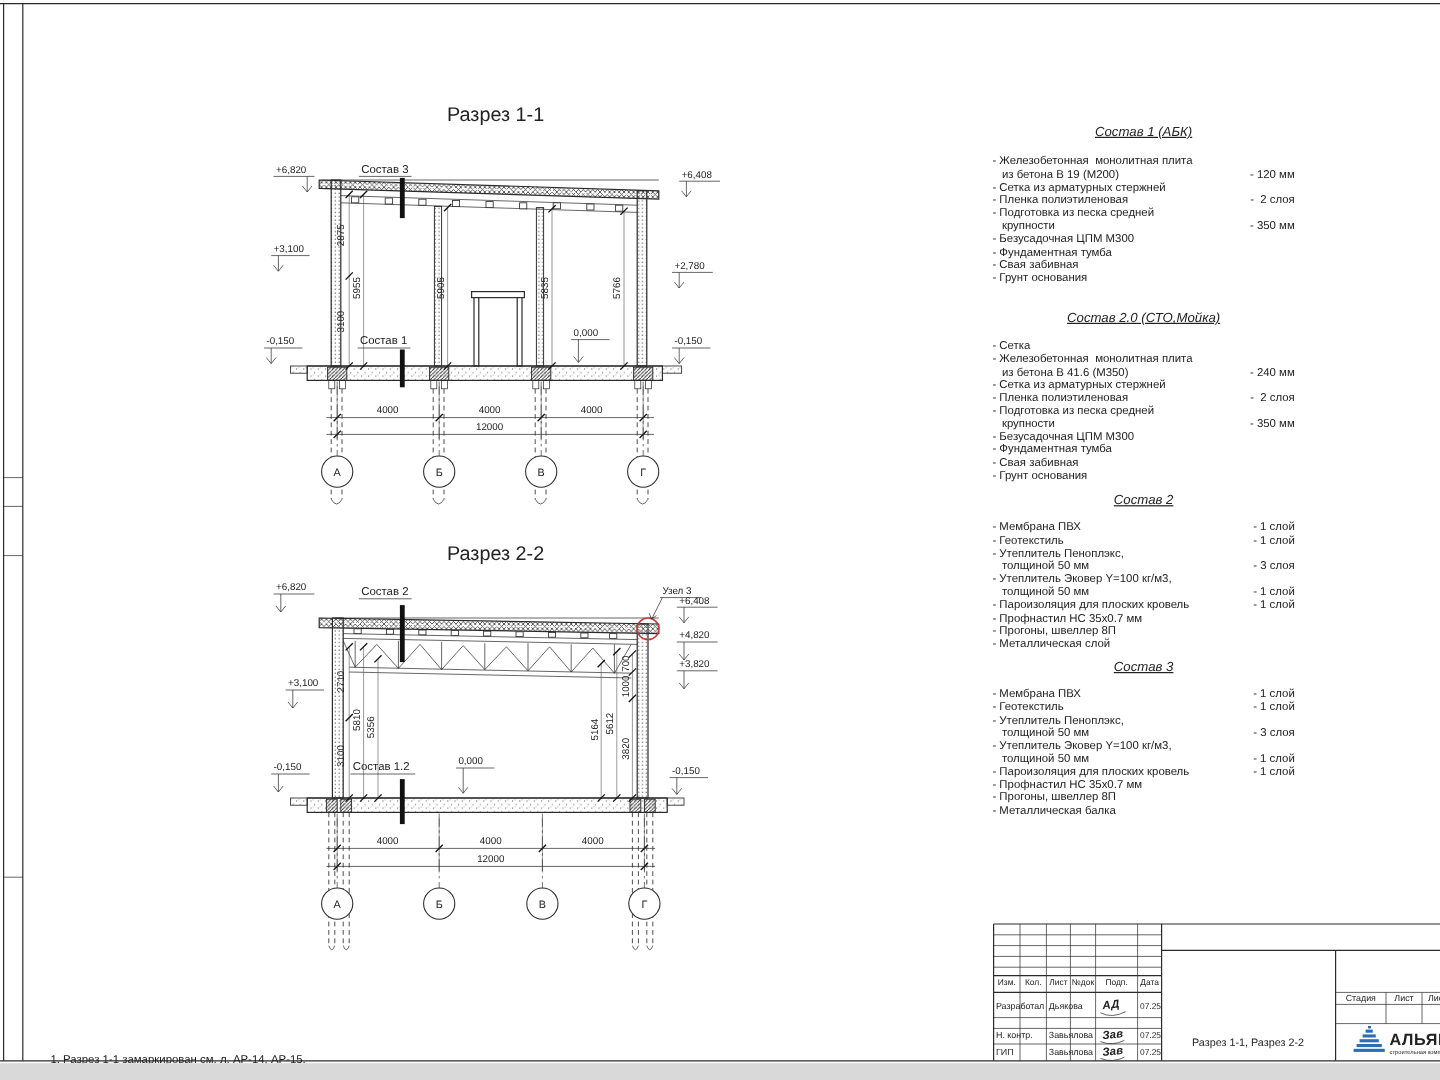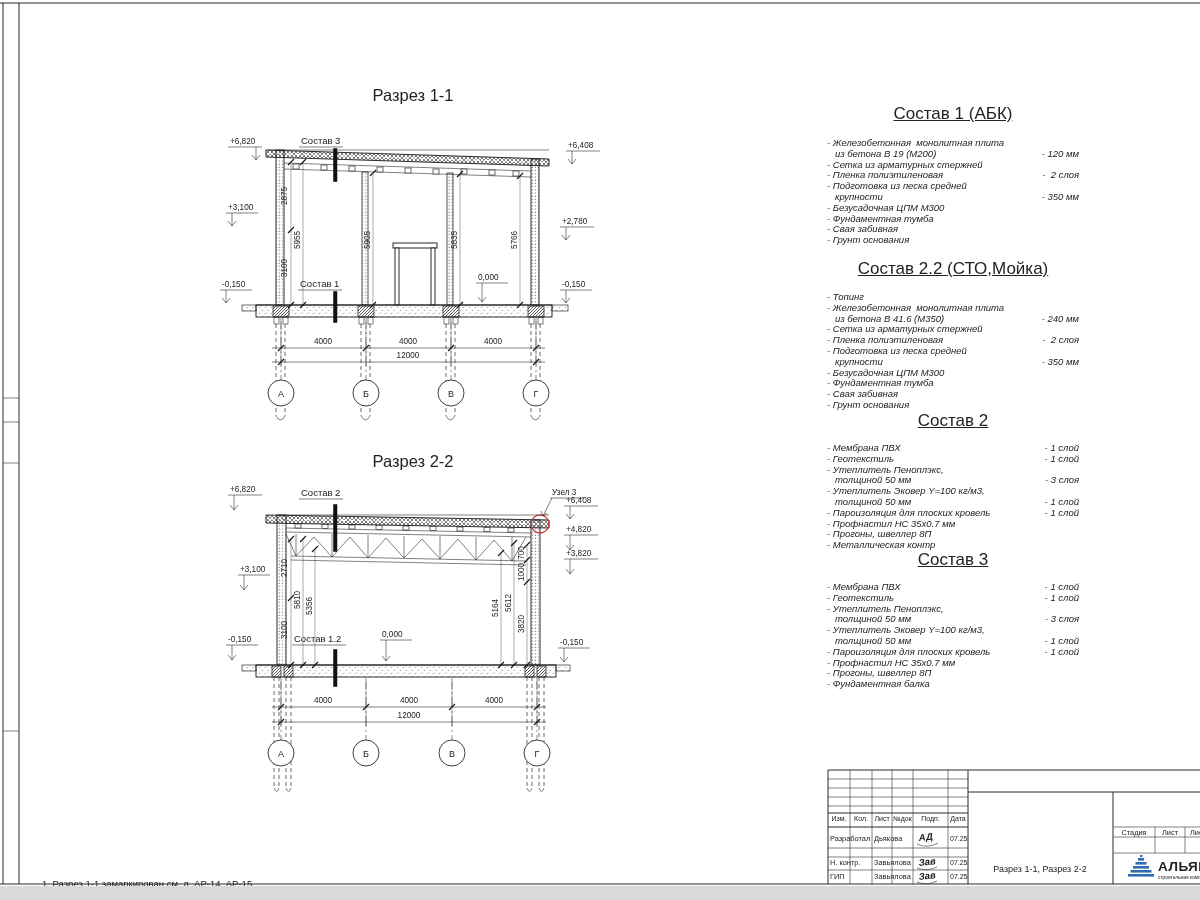--- a/index.html
+++ b/index.html
@@ -17,22 +17,22 @@
   .t8{font-size:8.2px;}
   .t9{font-size:9px;}
   .t95{font-size:9.5px;}
   .t16{font-size:16.5px;}
   .t7{font-size:7px;}
   .t75{font-size:7.4px;}
   .sig{font-size:9.5px;font-style:italic;font-weight:bold;}
   .red{stroke:#c43b3b;fill:none;stroke-width:1.3;}
   
   .comp{position:absolute;left:827px;width:252px;}
-  .comp .ct{font-size:17px;text-decoration:underline;text-align:center;margin:0 0 0 0;}
-  .comp .rows{margin-top:10px;font-style:italic;}
+  .comp .ct{font-size:11px;font-style:italic;text-decoration:underline;text-align:center;margin:0 0 0 0;}
+  .comp .rows{margin-top:10px;}
   .comp .row{display:flex;font-size:9.5px;line-height:10.8px;}
   .comp .row .t{white-space:pre;flex:1;}
   .comp .row .v{white-space:pre;text-align:center;}
   .notes{position:absolute;left:42px;top:851px;font-size:9.5px;line-height:13px;white-space:pre;}
   .edge{position:absolute;left:0;top:886px;width:1200px;height:14px;background:#d9d9d9;}
 </style>
 </head>
 <body>
 
 <div class="sheet">
@@ -555,24 +555,24 @@
           <span class="v"></span>
         </div>
     <div class="row">
           <span class="t">- Грунт основания</span>
           <span class="v"></span>
         </div>
   </div>
 </div>
 
 <div class="comp" style="top:259px">
-  <div class="ct">Состав 2.2 (СТО,Мойка)</div>
+  <div class="ct">Состав 2.0 (СТО,Мойка)</div>
   <div class="rows" style="margin-top:13px">
     <div class="row">
-          <span class="t">- Топинг</span>
+          <span class="t">- Сетка</span>
           <span class="v"></span>
         </div>
     <div class="row">
           <span class="t">- Железобетонная  монолитная плита</span>
           <span class="v"></span>
         </div>
     <div class="row">
           <span class="t">   из бетона В 41.6 (М350)</span>
           <span class="v">- 240 мм</span>
         </div>
@@ -644,21 +644,21 @@
         </div>
     <div class="row">
           <span class="t">- Профнастил НС 35х0.7 мм</span>
           <span class="v"></span>
         </div>
     <div class="row">
           <span class="t">- Прогоны, швеллер 8П</span>
           <span class="v"></span>
         </div>
     <div class="row">
-          <span class="t">- Металлическая контр</span>
+          <span class="t">- Металлическая слой</span>
           <span class="v"></span>
         </div>
   </div>
 </div>
 
 <div class="comp" style="top:550px">
   <div class="ct">Состав 3</div>
   <div class="rows" style="margin-top:12px">
     <div class="row">
           <span class="t">- Мембрана ПВХ</span>
@@ -690,21 +690,21 @@
         </div>
     <div class="row">
           <span class="t">- Профнастил НС 35х0.7 мм</span>
           <span class="v"></span>
         </div>
     <div class="row">
           <span class="t">- Прогоны, швеллер 8П</span>
           <span class="v"></span>
         </div>
     <div class="row">
-          <span class="t">- Фундаментная балка</span>
+          <span class="t">- Металлическая балка</span>
           <span class="v"></span>
         </div>
   </div>
 </div>
 
 <div class="notes">
   <div>1. Разрез 1-1 замаркирован см. л. АР-14, АР-15.</div>
   
 </div>
 

